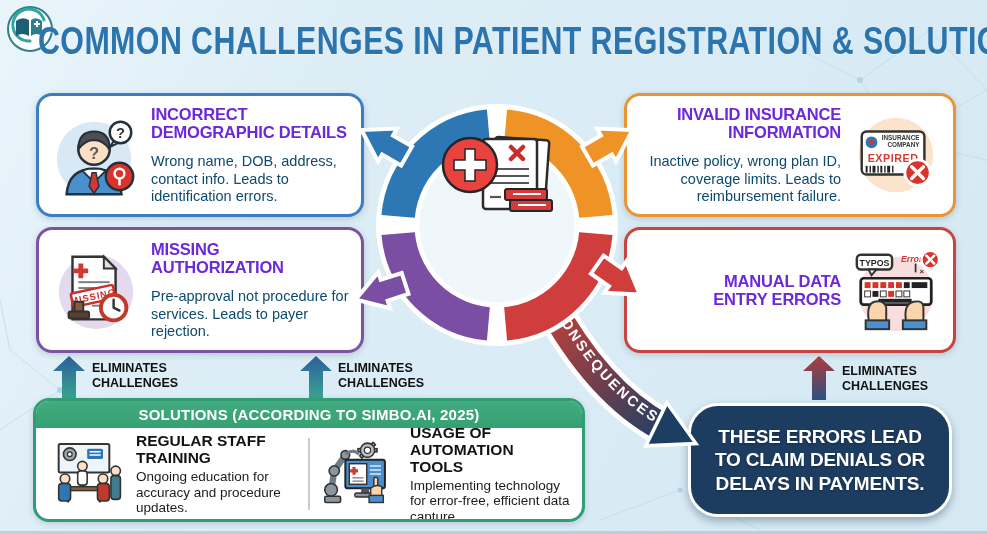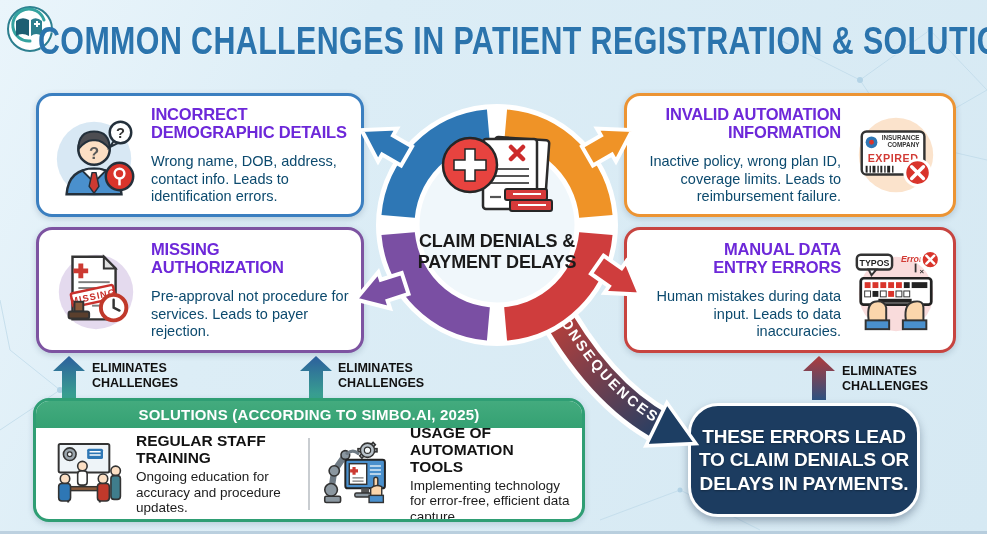--- a/index.html
+++ b/index.html
@@ -60,21 +60,21 @@
   }
   #solutions-body{display:flex;height:92px;align-items:center;}
   .sol-item{flex:1;display:flex;align-items:center;gap:14px;padding:2px 6px 2px 10px;}
   .sol-icon{flex:0 0 76px;height:84px;display:flex;align-items:center;justify-content:center;}
   .sol-title{font-weight:800;font-size:15.5px;line-height:1.1;color:#121212;}
   .sol-title.t-automation{max-width:150px;}
   .sol-body{font-size:13.5px;line-height:1.15;color:#1c1c1c;margin-top:3px;}
   .sol-divider{width:2px;height:72px;background:#c9cdd1;flex:0 0 2px;}
   
   #outcome{
-    left:688px;top:403px;width:232px;height:114px;z-index:2;box-sizing:border-box;
+    left:688px;top:403px;width:264px;height:114px;z-index:2;box-sizing:border-box;
     background:#1c3c60;border:3px solid #fff;border-radius:30px;
     box-shadow:0 4px 8px rgba(20,40,70,.35);
     display:flex;align-items:center;justify-content:center;text-align:center;
   }
   #outcome .txt{
     width:234px;color:#fff;font-size:19px;font-weight:800;line-height:1.22;letter-spacing:-.2px;
     text-shadow:0 1px 2px rgba(0,0,0,.3);
   }
   
   #bg-pattern{left:0;top:0;z-index:0;}
@@ -160,21 +160,21 @@
           <rect x="32" y="59" width="2" height="7"></rect>
             <rect x="36" y="59" width="1.4" height="7"></rect>
           <rect x="39" y="59" width="3" height="7"></rect>
             <rect x="44" y="59" width="1.4" height="7"></rect>
         </g>
         <circle cx="70" cy="66" r="13" fill="#d9342b" stroke="#fff" stroke-width="3"></circle>
         <path d="M64 60 L76 72 M76 60 L64 72" stroke="#fff" stroke-width="3.5" stroke-linecap="round"></path>
       </svg>
     </div>
     <div class="ch-text">
-      <div class="ch-title t-insurance">INVALID AUTOMATION INFORMATION</div>
+      <div class="ch-title t-insurance">INVALID INSURANCE INFORMATION</div>
       <div class="ch-body">Inactive policy, wrong plan ID, coverage limits. Leads to reimbursement failure.</div>
     </div>
   </div>
 
   <div id="box-authorization" class="abs challenge-box">
     <div class="ch-icon">
       <svg viewBox="0 0 96 96" width="94" height="98">
         <circle cx="48" cy="50" r="38" fill="#e4daee"></circle>
         <path d="M24 14 L56 14 L68 26 L68 78 L24 78 Z" fill="#fff" stroke="#333" stroke-width="2.5"></path>
         <path d="M56 14 L56 26 L68 26 Z" fill="#e0e0e0" stroke="#333" stroke-width="2"></path>
@@ -232,21 +232,20 @@
         <g stroke="#333" stroke-width="2">
           <path d="M20 78 Q18 62 26 60 Q36 58 38 66 L38 80 L20 80 Z" fill="#fbd6ac"></path>
           <path d="M58 78 Q56 62 66 60 Q76 58 76 66 L76 80 L58 80 Z" fill="#fbd6ac"></path>
           <rect x="17" y="79" width="24" height="9" fill="#4a90cd"></rect>
           <rect x="55" y="79" width="24" height="9" fill="#4a90cd"></rect>
         </g>
       </svg>
     </div>
     <div class="ch-text">
       <div class="ch-title t-manual">MANUAL DATA ENTRY ERRORS</div>
-      <div class="ch-body">Human mistakes during data input. Leads to data inaccuracies.</div>
     </div>
   </div>
 
   <div id="outcome" class="abs">
     <div class="txt">THESE ERRORS LEAD TO CLAIM DENIALS OR DELAYS IN PAYMENTS.</div>
   </div>
 
   <svg id="consequences" class="abs" width="987" height="534">
     <defs>
       <linearGradient id="gradCons" gradientUnits="userSpaceOnUse" x1="552" y1="305" x2="670" y2="435">
@@ -294,21 +293,20 @@
           <line x1="-7" y1="24" x2="4" y2="24"></line>
       </g>
       <rect x="8" y="16" width="42" height="11" rx="2" fill="#d63a3a" stroke="#262626" stroke-width="2"></rect>
       <rect x="13" y="27" width="42" height="11" rx="2" fill="#d63a3a" stroke="#262626" stroke-width="2"></rect>
       <line x1="16" y1="21" x2="44" y2="21" stroke="#fff" stroke-width="2"></line>
       <line x1="21" y1="32" x2="49" y2="32" stroke="#fff" stroke-width="2"></line>
       <circle cx="-27" cy="-8" r="27" fill="#e8433f" stroke="#262626" stroke-width="2.5"></circle>
       <path d="M-32 -24 h10 v11 h11 v10 h-11 v11 h-10 v-11 h-11 v-10 h11 z" fill="#fff" stroke="#262626" stroke-width="1.5"></path>
     </g>
   </svg>
-  <div id="center-label" class="abs">CLAIM DENIALS &amp; PAYMENT DELAYS</div>
 
   <svg id="elim1" class="abs elim-arrow" viewBox="0 0 32 44">
     <defs>
         <linearGradient id="gTeal1" x1="0" y1="0" x2="0" y2="1">
       <stop offset="0" stop-color="#2c5f9d"></stop>
           <stop offset="1" stop-color="#3aa78f"></stop>
         </linearGradient>
       </defs>
     <polygon points="16,0 32,15 23,15 23,44 9,44 9,15 0,15" fill="url(#gTeal1)"></polygon>
   </svg>

